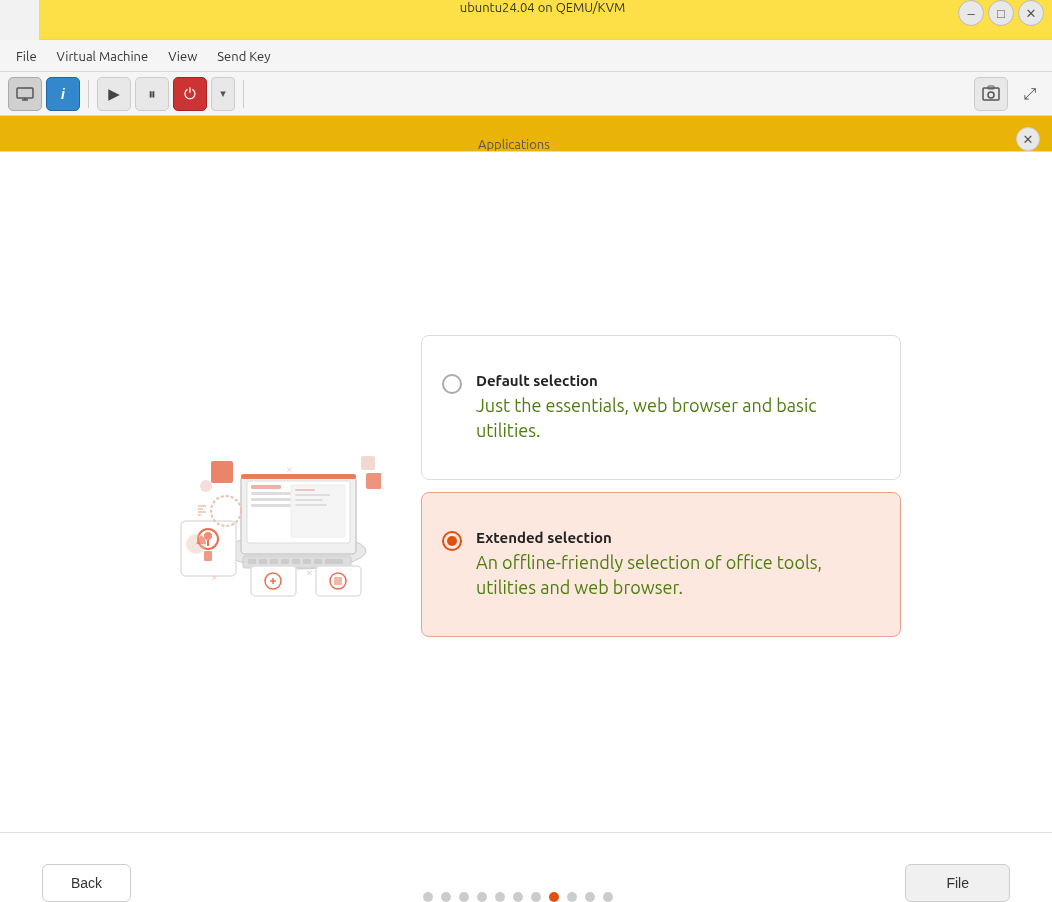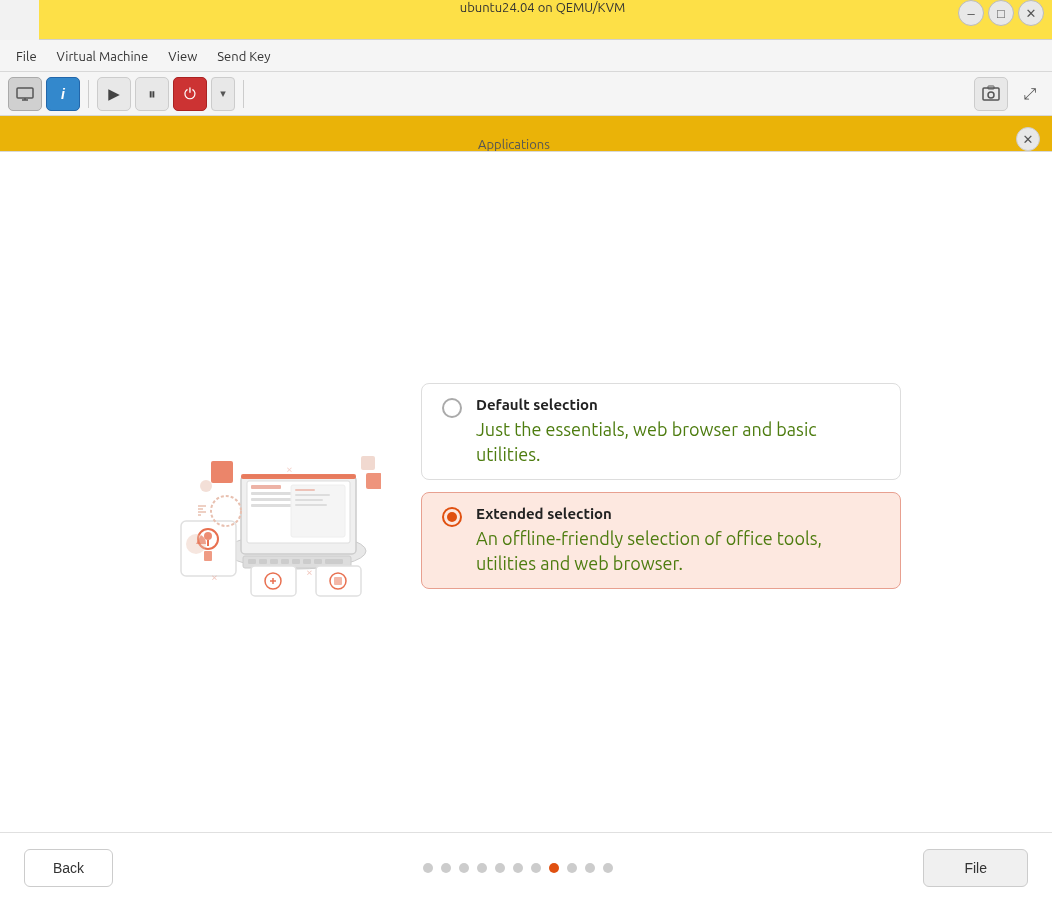--- a/index.html
+++ b/index.html
@@ -189,21 +189,21 @@
     .question-title {
       font-size: 22px;
       font-weight: 400;
       color: #222;
       margin-bottom: 24px;
     }
 
     .option-card {
       border: 1px solid #ddd;
       border-radius: 8px;
-      padding: 12px 20px;
+      padding: 36px 20px;
       margin-bottom: 12px;
       display: flex;
       align-items: flex-start;
       gap: 14px;
       cursor: pointer;
       background: white;
     }
     .option-card.selected {
       background: #fde8e0;
       border-color: #e8a090;
@@ -242,23 +242,23 @@
       color: #4d7c0f;
       line-height: 1.4;
     }
 
     
     .bottom-bar {
       background: white;
       border-top: 1px solid #e0e0e0;
       height: 70px;
       display: flex;
-      align-items: center;
+      align-items: flex-end;
       justify-content: space-between;
-      padding: 0 24px;
+      padding: 0 42px;
     }
 
     .back-button {
       padding: 10px 28px;
       border: 1px solid #ccc;
       border-radius: 6px;
       background: white;
       font-size: 14px;
       cursor: pointer;
       color: #333;

